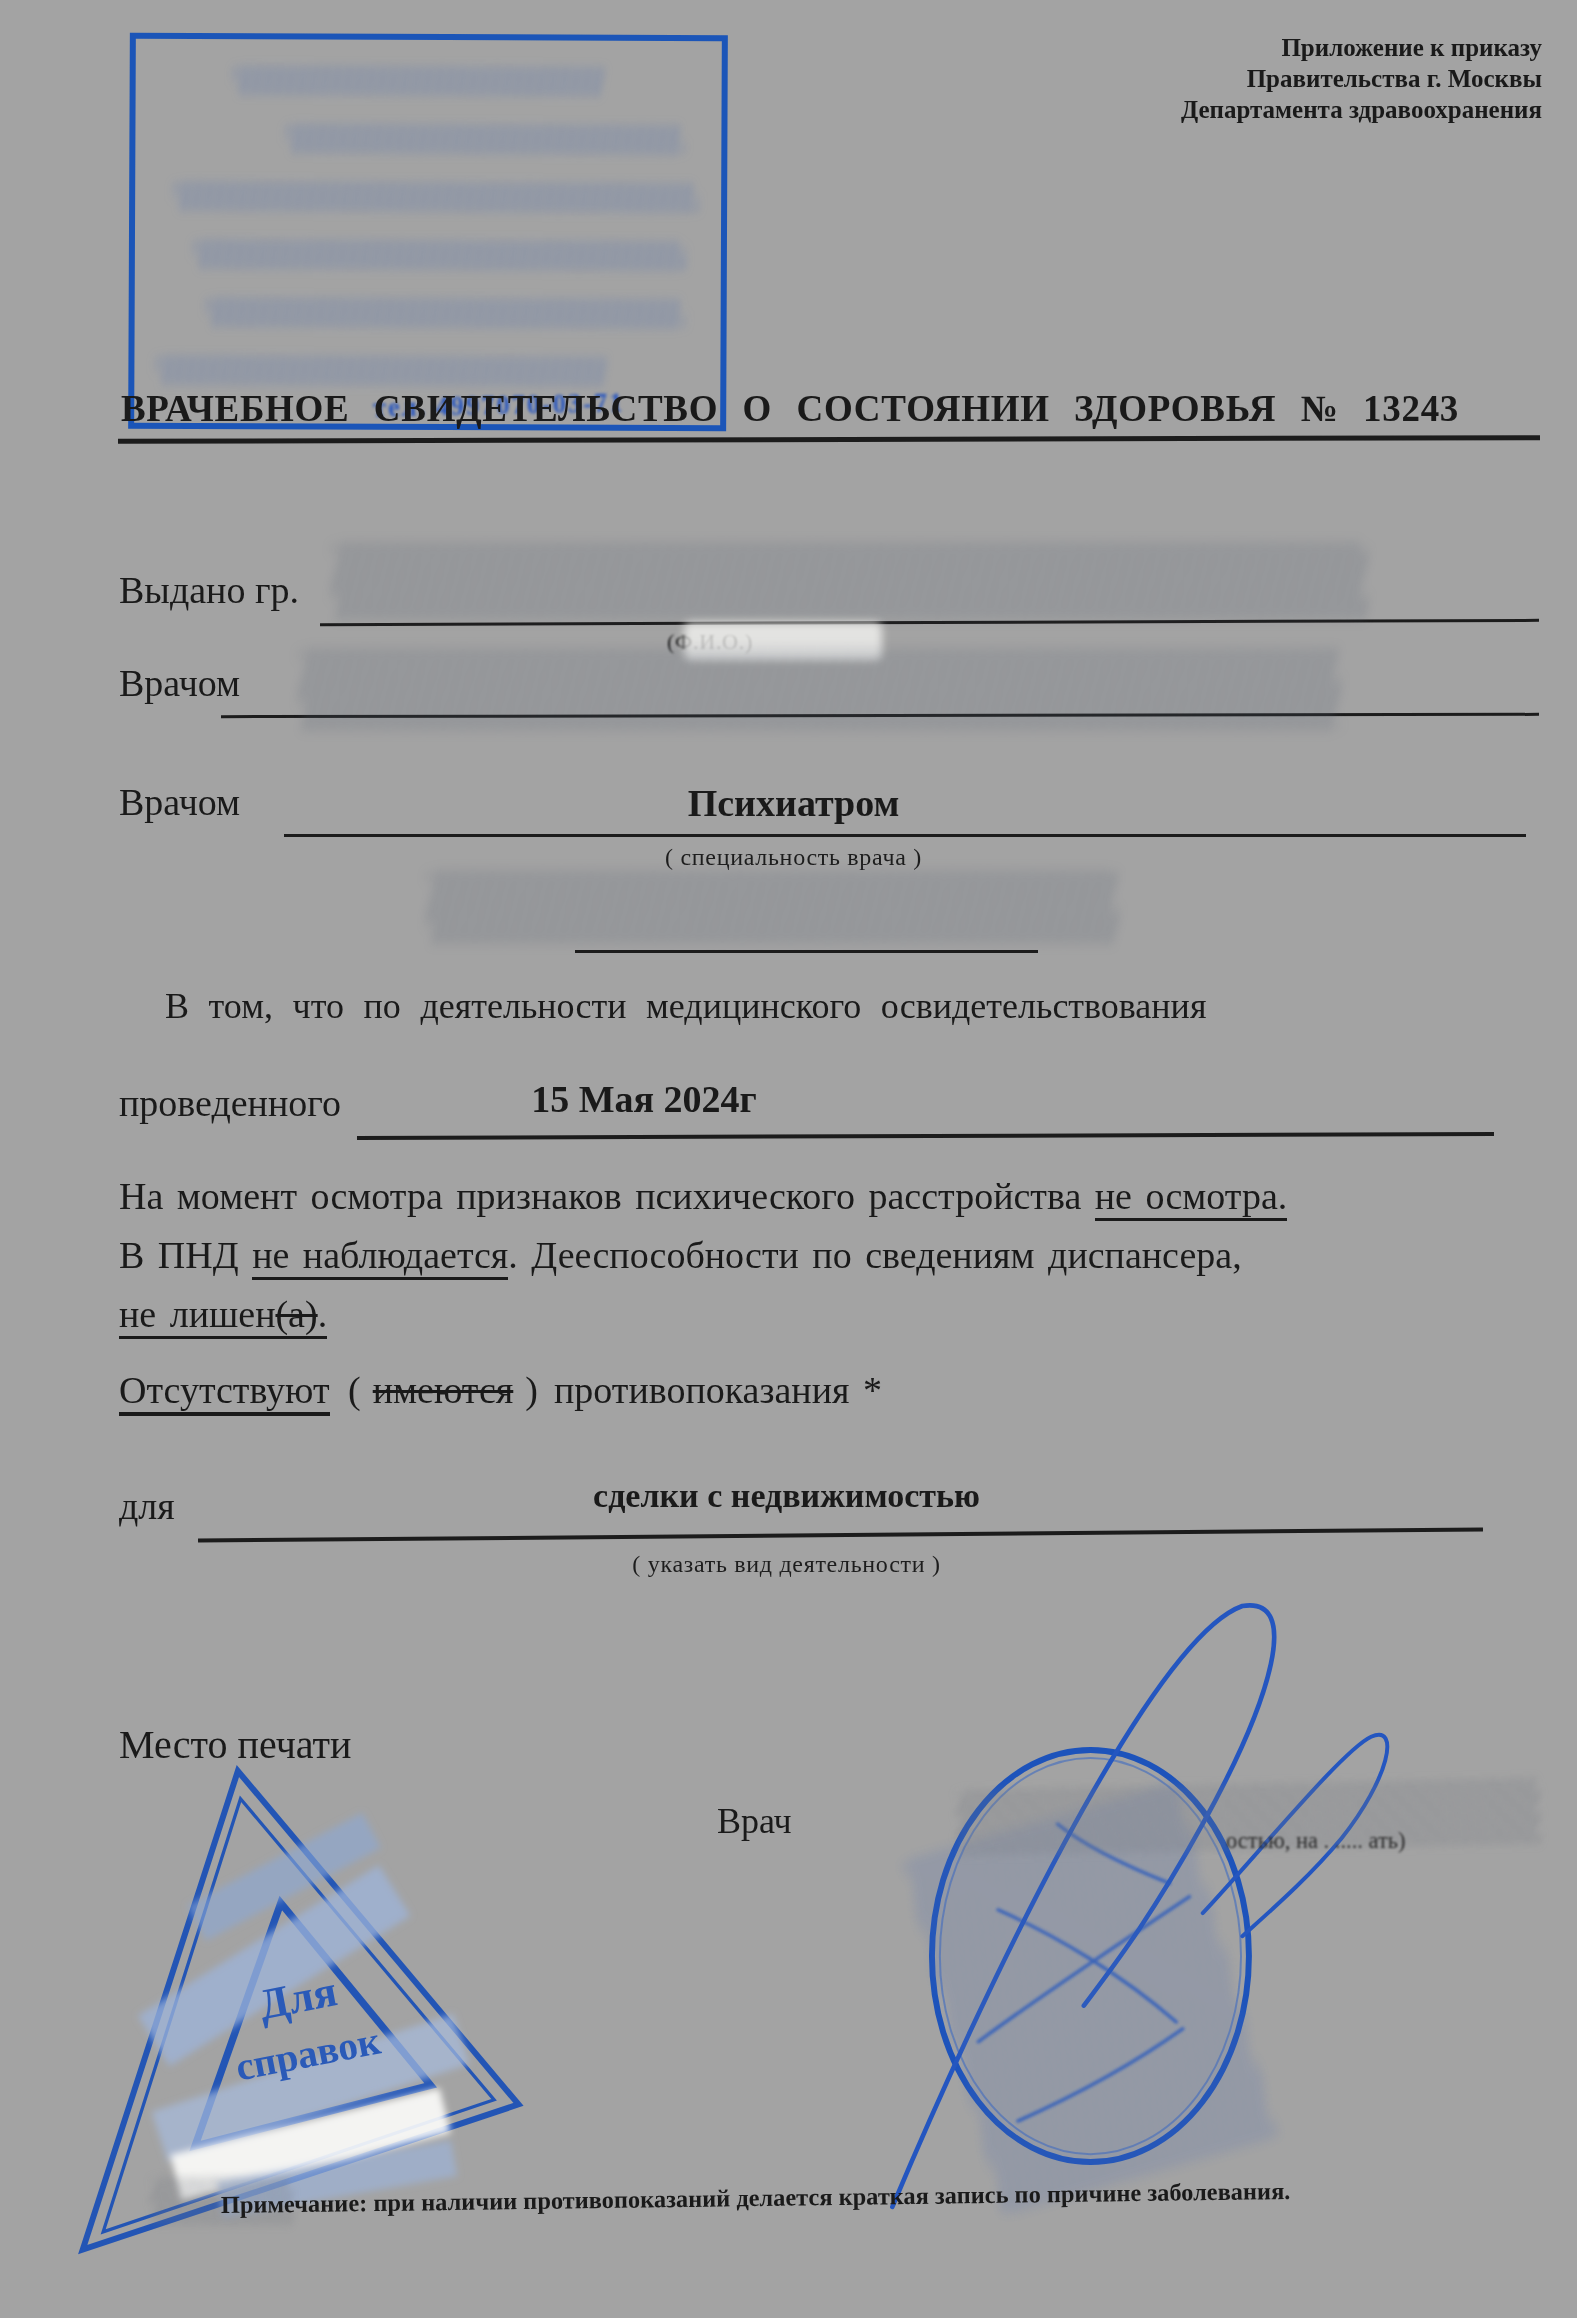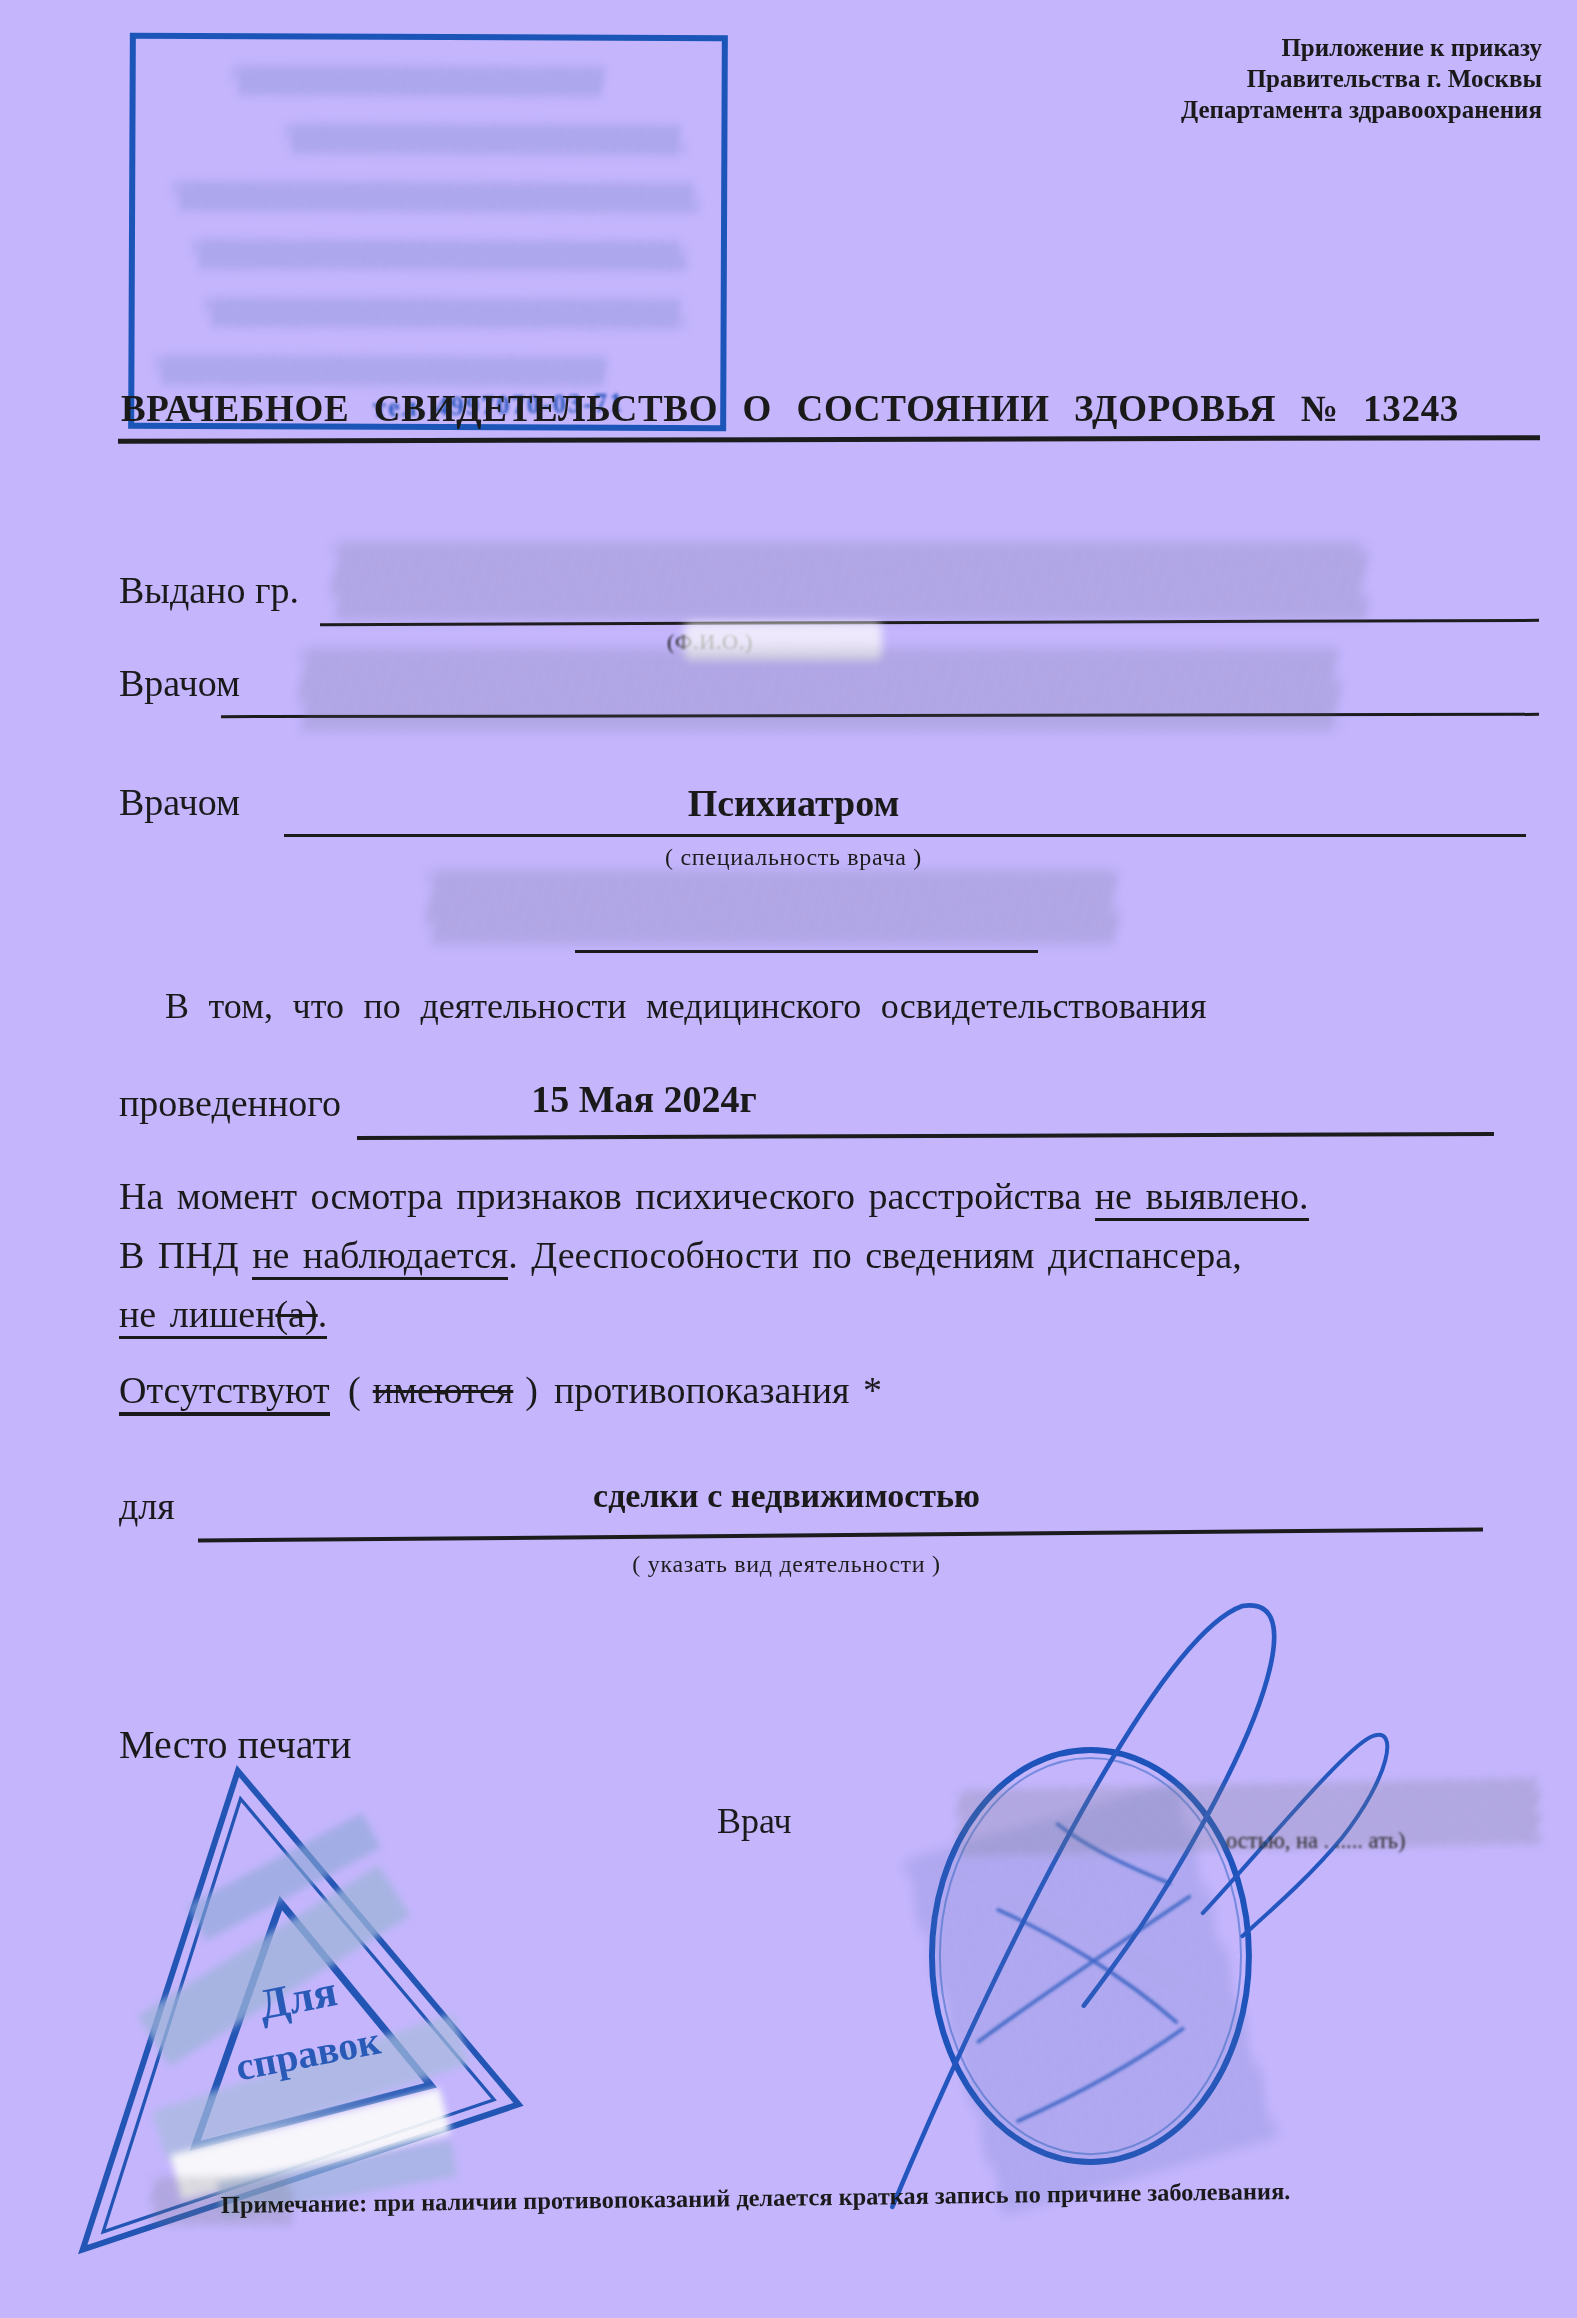--- a/index.html
+++ b/index.html
@@ -1,18 +1,18 @@
 <!DOCTYPE html>
 <html style="font-size:10.6px"><head>
 <meta charset="utf-8">
 <style>
   html,body{margin:0;padding:0;background:#e8e8e6;}
   .page{
     position:relative;width:1578px;height:2319px;margin:0 auto;
-    background:#c4b5fd;overflow:hidden;
+    background:#a3a3a3;overflow:hidden;
     font-family:"Liberation Serif","DejaVu Serif",serif;color:#1a1a1a;
   }
   .abs{position:absolute;}
   .rule{background:#1c1c1c;}
   .u{border-bottom:3.3px solid #1a1a1a;padding-bottom:1.3px;}
   .strike{text-decoration:line-through;text-decoration-thickness:2.6px;}
   .center{text-align:center;}
   .bold{font-weight:bold;}
 
   
@@ -100,21 +100,21 @@
 
   <div class="abs ink-blur" style="left:429px;top:870px;width:687px;height:74px"></div>
   <div class="abs rule" style="left:575px;top:950px;width:463px;height:2.6px"></div>
 
   <div class="abs statement" style="left:165px;top:985px">В том, что по деятельности медицинского освидетельствования</div>
 
   <div class="abs lbl" style="left:119px;top:1081px">проведенного</div>
   <div class="abs rule" style="left:357px;top:1134px;width:1137px;height:4px;transform:rotate(-.2deg)"></div>
   <div class="abs center bold" style="left:370px;top:1077px;width:548px;font-size:38px">15 Мая 2024г</div>
 
-  <div class="abs body-line" style="left:119px;top:1174px"><span>На момент осмотра признаков психического расстройства </span><span class="u">не выявлено.</span></div>
+  <div class="abs body-line" style="left:119px;top:1174px"><span>На момент осмотра признаков психического расстройства </span><span class="u">не осмотра.</span></div>
   <div class="abs body-line" style="left:119px;top:1233px"><span>В ПНД </span><span class="u">не наблюдается</span><span>. Дееспособности по сведениям диспансера,</span></div>
   <div class="abs body-line" style="left:119px;top:1292px"><span class="u"><span>не лишен</span><span class="strike">(а)</span><span>.</span></span></div>
 
   <div class="abs body-line" style="left:119px;top:1368px">
     <span class="u" style="border-bottom-width:4px">Отсутствуют</span><span style="margin-left:18.5px">(</span><span class="strike" style="margin-left:12px">имеются</span><span style="margin-left:12px">)</span><span style="margin-left:16px">противопоказания *</span>
   </div>
 
   <div class="abs lbl" style="left:119px;top:1484px">для</div>
   <div class="abs center bold" style="left:423px;top:1477px;width:727px;font-size:34px">сделки с недвижимостью</div>
   <div class="abs rule" style="left:198px;top:1533px;width:1285px;height:4px;transform:rotate(-.5deg)"></div>

